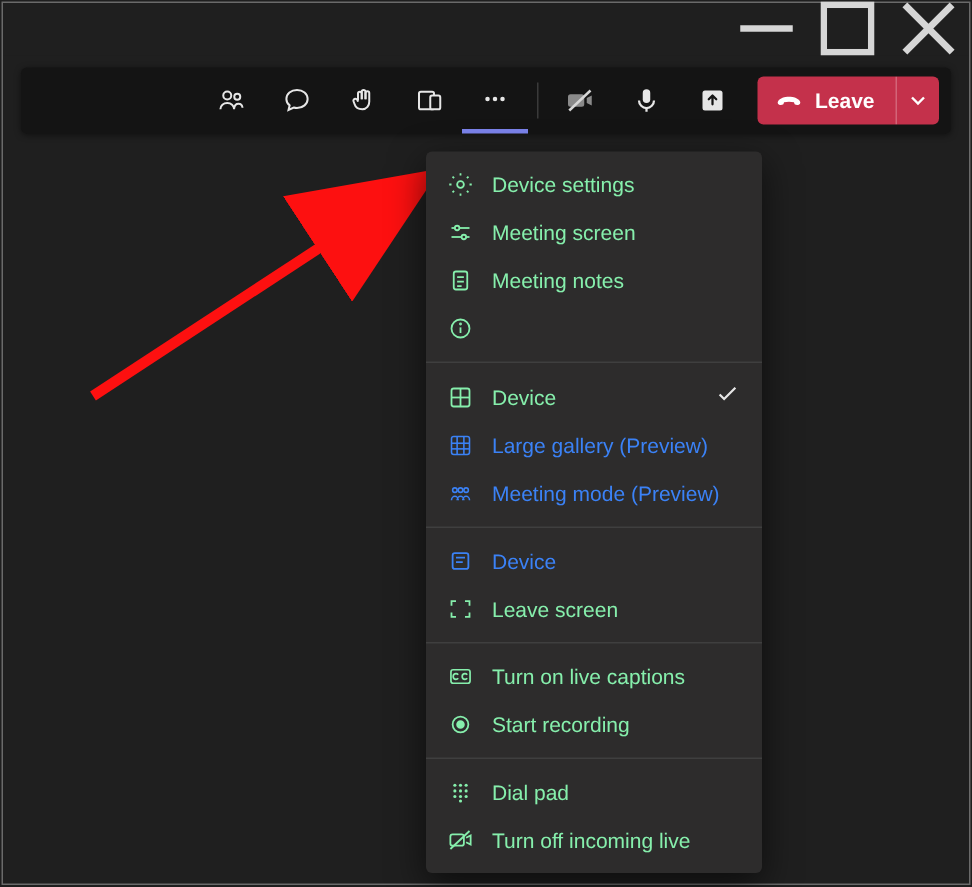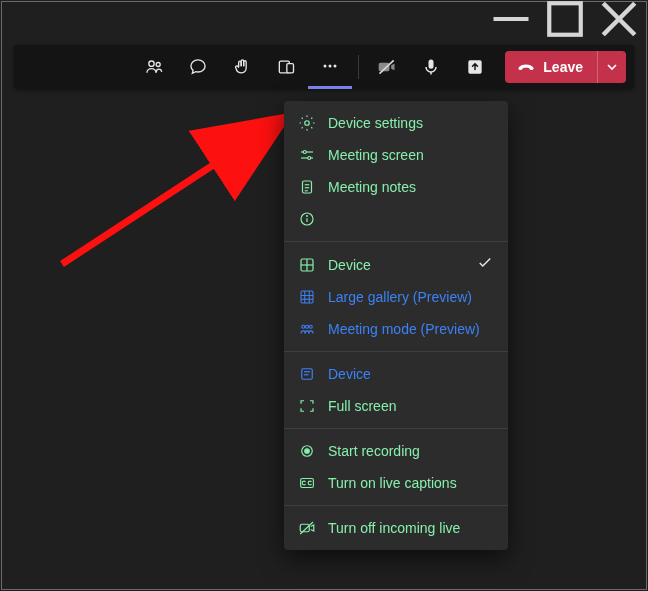--- a/index.html
+++ b/index.html
@@ -358,46 +358,63 @@
           </svg>
       </span>
       <span class="mi-label">Device</span>
     </div>
     <div class="menu-item">
       <span class="mi-icon">
         <svg viewBox="0 0 24 24" fill="none" stroke="currentColor" stroke-width="1.6">
             <path d="M4 9V5h4M20 9V5h-4M4 15v4h4M20 15v4h-4"></path>
           </svg>
       </span>
-      <span class="mi-label">Full screen</span>
+      <span class="mi-label">Leave screen</span>
     </div>
 
     <div class="menu-sep"></div>
 
-    <div class="menu-item">
-      <span class="mi-icon">
-        <svg viewBox="0 0 24 24" fill="none" stroke="currentColor" stroke-width="1.6">
-            <circle cx="12" cy="12" r="7"></circle>
-            <circle cx="12" cy="12" r="3" fill="currentColor"></circle>
-          </svg>
-      </span>
-      <span class="mi-label">Start recording</span>
-    </div>
     <div class="menu-item">
       <span class="mi-icon">
         <svg viewBox="0 0 24 24" fill="none" stroke="currentColor" stroke-width="1.5">
             <rect x="3.5" y="6" width="17" height="12" rx="2"></rect>
             <path d="M10 10.5c-.5-.6-1.2-1-2-1-1.4 0-2.5 1.1-2.5 2.5S6.6 14.5 8 14.5c.8 0 1.5-.4 2-1M18 10.5c-.5-.6-1.2-1-2-1-1.4 0-2.5 1.1-2.5 2.5s1.1 2.5 2.5 2.5c.8 0 1.5-.4 2-1"></path>
           </svg>
       </span>
       <span class="mi-label">Turn on live captions</span>
     </div>
+    <div class="menu-item">
+      <span class="mi-icon">
+        <svg viewBox="0 0 24 24" fill="none" stroke="currentColor" stroke-width="1.6">
+            <circle cx="12" cy="12" r="7"></circle>
+            <circle cx="12" cy="12" r="3" fill="currentColor"></circle>
+          </svg>
+      </span>
+      <span class="mi-label">Start recording</span>
+    </div>
 
     <div class="menu-sep"></div>
 
+    <div class="menu-item">
+      <span class="mi-icon">
+        <svg viewBox="0 0 24 24" fill="currentColor">
+          <circle cx="7" cy="6" r="1.4"></circle>
+            <circle cx="12" cy="6" r="1.4"></circle>
+            <circle cx="17" cy="6" r="1.4"></circle>
+          <circle cx="7" cy="11" r="1.4"></circle>
+            <circle cx="12" cy="11" r="1.4"></circle>
+            <circle cx="17" cy="11" r="1.4"></circle>
+          <circle cx="7" cy="16" r="1.4"></circle>
+            <circle cx="12" cy="16" r="1.4"></circle>
+            <circle cx="17" cy="16" r="1.4"></circle>
+          <circle cx="12" cy="20" r="1.4"></circle>
+        </svg>
+      </span>
+      <span class="mi-label">Dial pad</span>
+    </div>
     <div class="menu-item">
       <span class="mi-icon">
         <svg viewBox="0 0 24 24" fill="none" stroke="currentColor" stroke-width="1.6">
             <rect x="3" y="7" width="12" height="10" rx="2"></rect>
             <path d="M17 10l4-2v8l-4-2"></path>
             <line x1="3" y1="20" x2="20" y2="4"></line>
           </svg>
       </span>
       <span class="mi-label">Turn off incoming live</span>
     </div>

